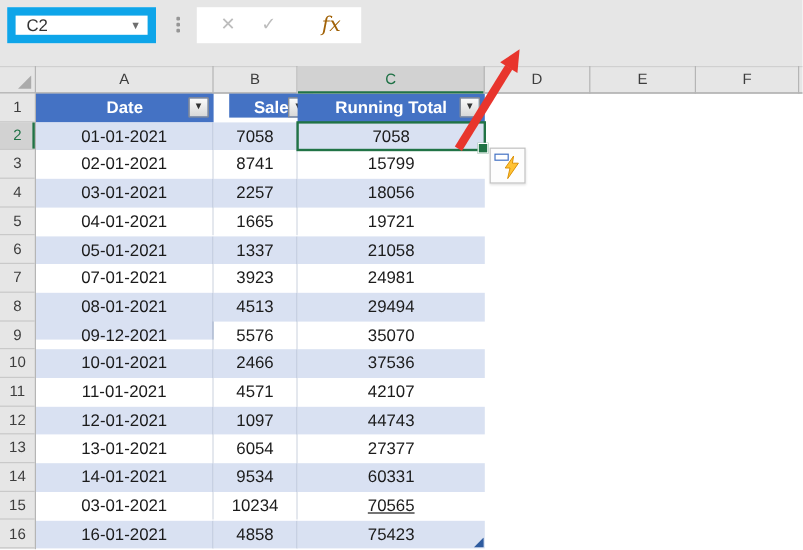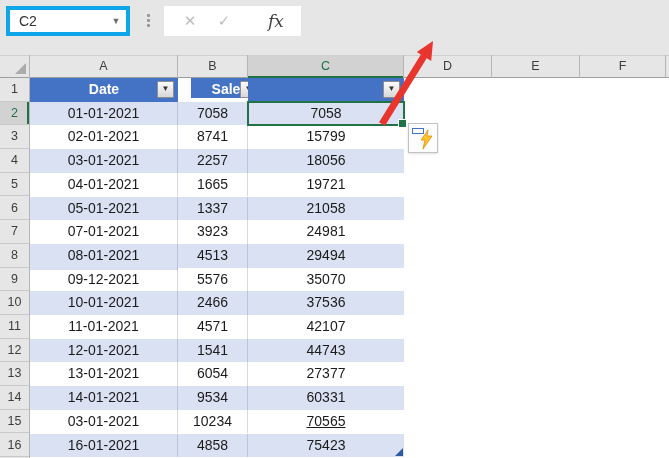--- a/index.html
+++ b/index.html
@@ -2,30 +2,30 @@
 <html style="--header-blue: #4472C4; --band-blue: #D9E1F2; --selection-green: #217346; --annotation-red: #E8352D;"><head>
 <meta charset="utf-8">
 <style>
   html,body{margin:0;padding:0;background:#fff;}
   #stage{position:relative;width:669px;height:458px;overflow:hidden;background:#fff;
          font-family:"Liberation Sans",sans-serif;-webkit-font-smoothing:antialiased;}
 
   
   #topbar{position:absolute;left:0;top:0;width:669px;height:55px;background:#E6E6E6;}
   #namebox{position:absolute;left:6px;top:6px;width:124px;height:30px;background:#fff;
-           border:4px solid #0ea5e9;box-sizing:border-box;display:flex;align-items:center;}
+           border:7px solid #0ea5e9;box-sizing:border-box;display:flex;align-items:center;}
   #namebox .nbtext{padding-left:9px;font-size:14px;color:#333;flex:1;}
   #namebox .nbdrop{width:20px;text-align:center;font-size:9px;color:#6e6e6e;}
   #grip{position:absolute;left:147px;top:14px;display:flex;flex-direction:column;gap:2px;}
   #grip i{width:3px;height:3px;background:#969696;border-radius:1px;}
   #fxstrip{position:absolute;left:164px;top:6px;width:137px;height:30px;background:#fff;}
   #fxstrip .ic{position:absolute;top:0;height:30px;line-height:30px;text-align:center;width:28px;}
   #cancel-btn{left:12px;color:#BDBDBD;font-size:15px;}
   #enter-btn{left:46px;color:#BDBDBD;font-size:15px;}
-  #fx-btn{left:98px;color:#404040;font-size:17px;font-style:italic;
+  #fx-btn{left:98px;color:#a16207;font-size:17px;font-style:italic;
           font-family:"DejaVu Serif",serif;}
   #formula-box{position:absolute;left:333px;top:3px;width:334px;height:38px;background:#fff;
                border:3px solid var(--annotation-red);box-sizing:border-box;
                display:flex;align-items:center;z-index:5;}
   #formula-box .ftext{padding-left:10px;font-size:14px;letter-spacing:-0.3px;color:#1c1c1c;white-space:nowrap;}
 
   
   #colstrip{position:absolute;left:0;top:55px;width:669px;height:23px;background:#E6E6E6;
             border-top:1px solid #d0d0d0;border-bottom:1px solid #9e9e9e;box-sizing:border-box;}
   #corner{position:absolute;left:0;top:55px;width:30px;height:23px;box-sizing:border-box;
@@ -110,53 +110,53 @@
       <div class="rowhead" style="top: 267.6px; height: 23.7px; line-height: 23.7px;">9</div>
       <div class="rowhead" style="top: 291.3px; height: 23.7px; line-height: 23.7px;">10</div>
       <div class="rowhead" style="top: 315px; height: 23.7px; line-height: 23.7px;">11</div>
       <div class="rowhead" style="top: 338.7px; height: 23.7px; line-height: 23.7px;">12</div>
       <div class="rowhead" style="top: 362.4px; height: 23.7px; line-height: 23.7px;">13</div>
       <div class="rowhead" style="top: 386.1px; height: 23.7px; line-height: 23.7px;">14</div>
       <div class="rowhead" style="top: 409.8px; height: 23.7px; line-height: 23.7px;">15</div>
       <div class="rowhead" style="top: 433.5px; height: 23.7px; line-height: 23.7px;">16</div>
       <div class="thcell" style="left: 30px; width: 148px; height: 23.7px; line-height: 23.7px;"><span>Date</span><span class="filterbtn">▼</span></div>
       <div class="thcell" style="left: 191px; width: 70px; height: 20px; line-height: 23.7px;"><span>Sale</span><span class="filterbtn">▼</span></div>
-      <div class="thcell" style="left: 248px; width: 156px; height: 23.7px; line-height: 23.7px;"><span class="filterbtn">▼</span></div>
+      <div class="thcell" style="left: 248px; width: 156px; height: 23.7px; line-height: 23.7px;"><span>Running Total</span><span class="filterbtn">▼</span></div>
       <div class="cell band vline" style="left: 30px; width: 148px; top: 101.7px; height: 23.7px; line-height: 23.7px;">01-01-2021</div>
       <div class="cell band vline" style="left: 178px; width: 70px; top: 101.7px; height: 23.7px; line-height: 23.7px;">7058</div>
       <div class="cell band" style="left: 248px; width: 156px; top: 101.7px; height: 23.7px; line-height: 23.7px;">7058</div>
       <div class="cell vline" style="left: 30px; width: 148px; top: 125.4px; height: 23.7px; line-height: 23.7px;">02-01-2021</div>
       <div class="cell vline" style="left: 178px; width: 70px; top: 125.4px; height: 23.7px; line-height: 23.7px;">8741</div>
       <div class="cell" style="left: 248px; width: 156px; top: 125.4px; height: 23.7px; line-height: 23.7px;">15799</div>
       <div class="cell band vline" style="left: 30px; width: 148px; top: 149.1px; height: 23.7px; line-height: 23.7px;">03-01-2021</div>
       <div class="cell band vline" style="left: 178px; width: 70px; top: 149.1px; height: 23.7px; line-height: 23.7px;">2257</div>
       <div class="cell band" style="left: 248px; width: 156px; top: 149.1px; height: 23.7px; line-height: 23.7px;">18056</div>
       <div class="cell vline" style="left: 30px; width: 148px; top: 172.8px; height: 23.7px; line-height: 23.7px;">04-01-2021</div>
       <div class="cell vline" style="left: 178px; width: 70px; top: 172.8px; height: 23.7px; line-height: 23.7px;">1665</div>
       <div class="cell" style="left: 248px; width: 156px; top: 172.8px; height: 23.7px; line-height: 23.7px;">19721</div>
       <div class="cell band vline" style="left: 30px; width: 148px; top: 196.5px; height: 23.7px; line-height: 23.7px;">05-01-2021</div>
       <div class="cell band vline" style="left: 178px; width: 70px; top: 196.5px; height: 23.7px; line-height: 23.7px;">1337</div>
       <div class="cell band" style="left: 248px; width: 156px; top: 196.5px; height: 23.7px; line-height: 23.7px;">21058</div>
       <div class="cell vline" style="left: 30px; width: 148px; top: 220.2px; height: 23.7px; line-height: 23.7px;">07-01-2021</div>
       <div class="cell vline" style="left: 178px; width: 70px; top: 220.2px; height: 23.7px; line-height: 23.7px;">3923</div>
       <div class="cell" style="left: 248px; width: 156px; top: 220.2px; height: 23.7px; line-height: 23.7px;">24981</div>
-      <div class="cell band vline" style="left: 30px; width: 148px; top: 243.9px; height: 26px; line-height: 23.7px;">08-01-2021</div>
+      <div class="cell band vline" style="left: 30px; width: 148px; top: 243.9px; height: 39px; line-height: 23.7px;">08-01-2021</div>
       <div class="cell band vline" style="left: 178px; width: 70px; top: 243.9px; height: 23.7px; line-height: 23.7px;">4513</div>
       <div class="cell band" style="left: 248px; width: 156px; top: 243.9px; height: 23.7px; line-height: 23.7px;">29494</div>
       <div class="cell vline" style="left: 30px; width: 148px; top: 267.6px; height: 23.7px; line-height: 23.7px;">09-12-2021</div>
       <div class="cell vline" style="left: 178px; width: 70px; top: 267.6px; height: 23.7px; line-height: 23.7px;">5576</div>
       <div class="cell" style="left: 248px; width: 156px; top: 267.6px; height: 23.7px; line-height: 23.7px;">35070</div>
       <div class="cell band vline" style="left: 30px; width: 148px; top: 291.3px; height: 23.7px; line-height: 23.7px;">10-01-2021</div>
       <div class="cell band vline" style="left: 178px; width: 70px; top: 291.3px; height: 23.7px; line-height: 23.7px;">2466</div>
       <div class="cell band" style="left: 248px; width: 156px; top: 291.3px; height: 23.7px; line-height: 23.7px;">37536</div>
       <div class="cell vline" style="left: 30px; width: 148px; top: 315px; height: 23.7px; line-height: 23.7px;">11-01-2021</div>
       <div class="cell vline" style="left: 178px; width: 70px; top: 315px; height: 23.7px; line-height: 23.7px;">4571</div>
       <div class="cell" style="left: 248px; width: 156px; top: 315px; height: 23.7px; line-height: 23.7px;">42107</div>
       <div class="cell band vline" style="left: 30px; width: 148px; top: 338.7px; height: 23.7px; line-height: 23.7px;">12-01-2021</div>
-      <div class="cell band vline" style="left: 178px; width: 70px; top: 338.7px; height: 23.7px; line-height: 23.7px;">1541</div>
+      <div class="cell band vline" style="left: 178px; width: 70px; top: 338.7px; height: 23.7px; line-height: 23.7px;">1097</div>
       <div class="cell band" style="left: 248px; width: 156px; top: 338.7px; height: 23.7px; line-height: 23.7px;">44743</div>
       <div class="cell vline" style="left: 30px; width: 148px; top: 362.4px; height: 23.7px; line-height: 23.7px;">13-01-2021</div>
       <div class="cell vline" style="left: 178px; width: 70px; top: 362.4px; height: 23.7px; line-height: 23.7px;">6054</div>
       <div class="cell" style="left: 248px; width: 156px; top: 362.4px; height: 23.7px; line-height: 23.7px;">27377</div>
       <div class="cell band vline" style="left: 30px; width: 148px; top: 386.1px; height: 23.7px; line-height: 23.7px;">14-01-2021</div>
       <div class="cell band vline" style="left: 178px; width: 70px; top: 386.1px; height: 23.7px; line-height: 23.7px;">9534</div>
       <div class="cell band" style="left: 248px; width: 156px; top: 386.1px; height: 23.7px; line-height: 23.7px;">60331</div>
       <div class="cell vline" style="left: 30px; width: 148px; top: 409.8px; height: 23.7px; line-height: 23.7px;">03-01-2021</div>
       <div class="cell vline" style="left: 178px; width: 70px; top: 409.8px; height: 23.7px; line-height: 23.7px;">10234</div>
       <div class="cell" style="left: 248px; width: 156px; top: 409.8px; height: 23.7px; line-height: 23.7px; text-decoration: underline;">70565</div>

